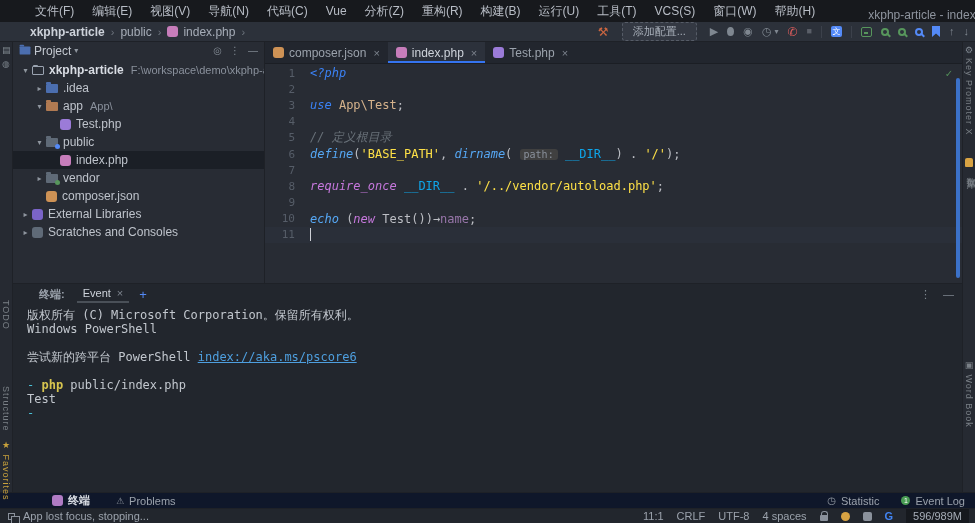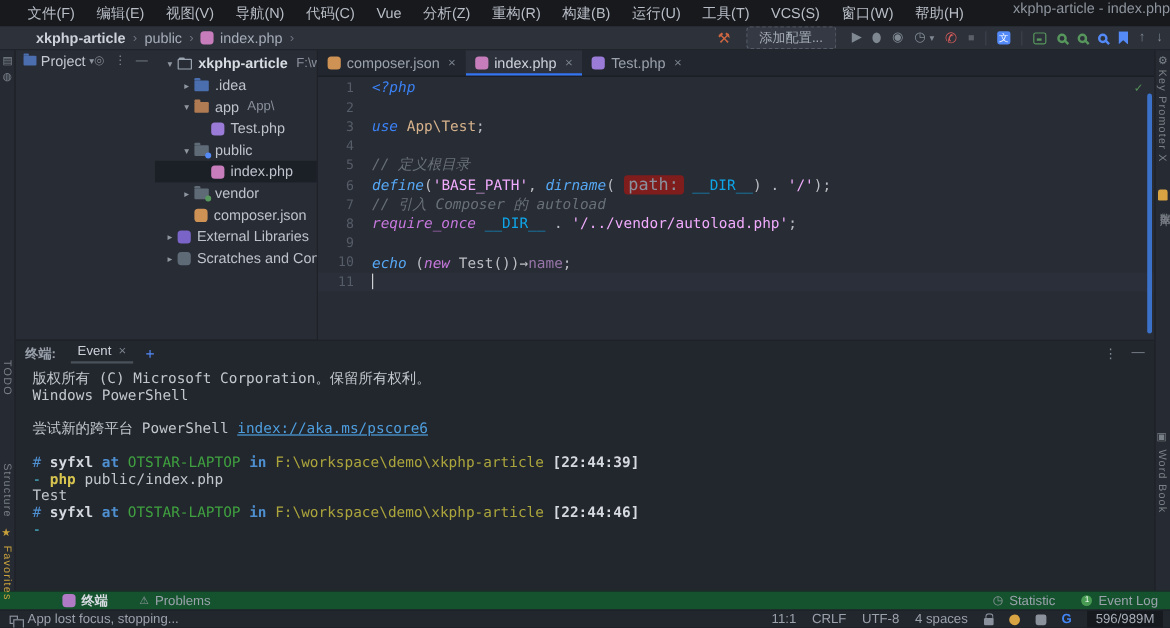--- a/index.html
+++ b/index.html
@@ -1,21 +1,21 @@
 <!DOCTYPE html>
 <html><head>
 <meta charset="utf-8">
 <style>
   * { margin:0; padding:0; box-sizing:border-box; }
   html,body { width:975px; height:523px; overflow:hidden; background:#17191D;
     font-family:"Liberation Sans","DejaVu Sans",sans-serif; }
   .app { width:975px; height:523px; display:flex; flex-direction:column; background:#262A32; }
 
   
-  .titlebar { height:22px; background:#17191D; display:flex; align-items:flex-start; flex:0 0 22px; }
+  .titlebar { height:22px; background:#17191D; display:flex; align-items:flex-end; flex:0 0 22px;gap:12px; }
   .idea-logo { width:13px; height:13px; border-radius:3px; margin:0 8px 0 6px;
     background:linear-gradient(135deg,#FC801D 0%,#FE2857 55%,#007EFF 100%); }
   .menu-item { font-size:12px; color:#B8BDC6; padding:0 9px; line-height:22px; white-space:nowrap; }
   .win-title { font-size:12px; color:#8E949E; margin-left:32px; white-space:nowrap; }
 
   
   .toolbar { height:20px; background:#2C313A; display:flex; align-items:center; flex:0 0 20px;
     border-bottom:1px solid #1E2127; padding:0 6px; }
   .crumbs { display:flex; align-items:center; margin-left:24px; }
   .crumb { font-size:12px; color:#A6ADB8; }
@@ -53,21 +53,21 @@
   .stripe.left { border-right:1px solid #1E2127; }
   .stripe.right { border-left:1px solid #1E2127; }
   .vtext { writing-mode:vertical-rl; font-size:9px; color:#7A8087; letter-spacing:1px;
     position:absolute; left:1px; white-space:nowrap; }
   .stripe-ic { position:absolute; left:2px; font-size:9px; color:#7F8790; }
   .center { flex:1; display:flex; flex-direction:column; min-width:0; }
   .workrow { height:241px; display:flex; flex:0 0 241px; min-width:0; }
 
   
   .project { width:252px; flex:0 0 252px; background:#282C34; border-right:1px solid #1E2127;
-    display:flex; flex-direction:row;justify-content:center; }
+    display:flex; flex-direction:column;justify-content:center; }
   .proj-header { height:17px; display:flex; align-items:center; padding:0 6px; flex:0 0 17px; }
   .proj-title { font-size:12px; color:#C3C8D0; margin:0 3px; }
   .proj-caret { font-size:8px; color:#8F969F; }
   .proj-hdr-right { margin-left:auto; display:flex; gap:8px; align-items:center; color:#7F8790; font-size:10px; }
   .tree { flex:1; overflow:hidden; padding-top:2px; }
   .tree-row { height:18px; display:flex; align-items:center; font-size:12px; white-space:nowrap; }
   .tree-row.selected { background:#1B1F26; }
   .tree-chev { width:13px; text-align:center; font-size:8px; color:#8F969F; flex:0 0 13px; }
   .tree-label { color:#BEC3CB; margin-left:5px; }
   .tree-label.bold { color:#D8DCE3; font-weight:bold; }
@@ -105,57 +105,57 @@
   .code-area { flex:1; position:relative; font-family:"DejaVu Sans Mono",monospace; font-size:12px;
     padding-top:1px; overflow:hidden; }
   .code-line { height:16.2px; display:flex; align-items:center; white-space:pre; }
   .code-line.caret-line { background:#2A2F39; }
   .gutter-num { width:30px; text-align:right; color:#565D68; flex:0 0 30px; font-size:11px; }
   .line-content { padding-left:15px; display:flex; align-items:center; white-space:pre; }
   .caret-bar { display:inline-block; width:1px; height:13px; background:#CED0D6; }
   .tok-kwo { color:#3b82f6; font-style:italic; }
   .tok-kwb { color:#56A8F5; font-style:italic; }
   .tok-kwm { color:#C678DD; font-style:italic; }
-  .tok-str { color:#f0abfc; }
+  .tok-str { color:#fde047; }
   .tok-const { color:#0ea5e9; }
   .tok-cls { color:#D6B38C; }
   .tok-prop { color:#9876AA; }
   .tok-cmt { color:#687078; font-style:italic; }
   .tok-txt { color:#BCBEC4; }
-  .tok-inlay { background:#7f1d1d; color:#8A919C; font-size:14px; border-radius:3px;
+  .tok-inlay { background:#404040; color:#8A919C; font-size:10px; border-radius:3px;
     padding:0 4px; font-style:normal; }
   .inspect-ok { position:absolute; top:3px; right:10px; color:#549159; font-size:11px; }
   .ed-scrollbar { position:absolute; top:14px; right:2px; width:4px; height:200px; background:#3B71C8;
     border-radius:2px; }
 
   
   .terminal { flex:1; background:#22262D; display:flex; flex-direction:column; min-height:0;
     border-top:1px solid #1E2127; }
-  .term-header { height:20px; display:flex; align-items:center; padding:0 8px; flex:0 0 20px; }
+  .term-header { height:20px; display:flex; align-items:center; padding:0 8px; flex:0 0 20px;margin-left:18px; }
   .term-title { font-size:11px; color:#9AA1AB; font-weight:bold; margin-right:12px; }
   .term-tab { font-size:11px; color:#CDD2DA; display:flex; align-items:center; gap:6px;
     padding:2px 6px; border-bottom:2px solid #4A5058; }
   .term-tab .close { color:#7D848E; }
   .term-add { color:#548AF7; font-size:13px; margin-left:10px; }
   .term-hdr-right { margin-left:auto; display:flex; gap:12px; color:#7F8790; font-size:11px; align-items:center; }
   .term-body { flex:1; font-family:"DejaVu Sans Mono",monospace; font-size:12px; line-height:14px;
     padding:4px 0 0 14px; overflow:hidden; }
   .term-line { height:14px; white-space:pre; }
   .tt-d { color:#C2C7CE; }
   .tt-bold { color:#D6DAE0; font-weight:bold; }
   .tt-blue { color:#4E8FD0; }
   .tt-blueb { color:#4E8FD0; font-weight:bold; }
   .tt-green { color:#3FA13F; }
   .tt-olive { color:#ABA53C; }
   .tt-yellow { color:#D6C44F; font-weight:bold; }
   .tt-cyan { color:#4AC0D6; }
   .tt-link { color:#4E9FDF; text-decoration:underline; }
 
   
-  .bottombar { height:16px; background:#14532d; border-top:1px solid #1E2127; display:flex;
+  .bottombar { height:16px; background:#0f172a; border-top:1px solid #1E2127; display:flex;
     flex:0 0 16px; padding:0 10px 0 52px; font-size:11px; }
   .bb-item { display:flex; align-items:center; gap:5px; color:#9BA2AC; margin-right:26px; }
   .bb-item.active { color:#D8DCE3; font-weight:bold; }
   .bb-right { margin-left:auto; display:flex; gap:22px; }
   .bb-right .bb-item { margin-right:0; }
   .ic-warn { color:#8F969F; font-size:9px; }
   .ic-clock { color:#8F969F; font-size:10px; }
   .badge-green { width:9px; height:9px; border-radius:50%; background:#499C54; color:#fff;
     font-size:7px; display:inline-flex; align-items:center; justify-content:center; }
 
@@ -335,21 +335,21 @@
             </div>
           <div class="code-area" id="code-area">
             <span class="inspect-ok">✓</span>
             <span class="ed-scrollbar"></span>
           <div class="code-line"><span class="gutter-num">1</span><span class="line-content"><span class="tok-kwo">&lt;?php</span></span></div>
               <div class="code-line"><span class="gutter-num">2</span><span class="line-content"></span></div>
               <div class="code-line"><span class="gutter-num">3</span><span class="line-content"><span class="tok-kwo">use</span><span class="tok-txt"> </span><span class="tok-cls">App\Test</span><span class="tok-txt">;</span></span></div>
               <div class="code-line"><span class="gutter-num">4</span><span class="line-content"></span></div>
               <div class="code-line"><span class="gutter-num">5</span><span class="line-content"><span class="tok-cmt">// 定义根目录</span></span></div>
               <div class="code-line"><span class="gutter-num">6</span><span class="line-content"><span class="tok-kwb">define</span><span class="tok-txt">(</span><span class="tok-str">'BASE_PATH'</span><span class="tok-txt">, </span><span class="tok-kwb">dirname</span><span class="tok-txt">( </span><span class="tok-inlay">path:</span><span class="tok-txt"> </span><span class="tok-const">__DIR__</span><span class="tok-txt">) </span><span class="tok-txt">. </span><span class="tok-str">'/'</span><span class="tok-txt">);</span></span></div>
-              <div class="code-line"><span class="gutter-num">7</span><span class="line-content"><span class="tok-cmt">// 引入 Composer 的 autoload</span></span></div>
+              <div class="code-line"><span class="gutter-num">7</span></div>
               <div class="code-line"><span class="gutter-num">8</span><span class="line-content"><span class="tok-kwm">require_once</span><span class="tok-txt"> </span><span class="tok-const">__DIR__</span><span class="tok-txt"> . </span><span class="tok-str">'/../vendor/autoload.php'</span><span class="tok-txt">;</span></span></div>
               <div class="code-line"><span class="gutter-num">9</span><span class="line-content"></span></div>
               <div class="code-line"><span class="gutter-num">10</span><span class="line-content"><span class="tok-kwb">echo</span><span class="tok-txt"> (</span><span class="tok-kwm">new</span><span class="tok-txt"> </span><span class="tok-txt">Test</span><span class="tok-txt">())</span><span class="tok-txt">→</span><span class="tok-prop">name</span><span class="tok-txt">;</span></span></div>
               <div class="code-line caret-line"><span class="gutter-num">11</span><span class="line-content"><span class="caret-bar"></span></span></div>
             </div>
         </div>
       </div>
 
       <div class="terminal">
         <div class="term-header">
@@ -363,24 +363,22 @@
             <span>⋮</span>
             <span>—</span>
           </span>
         </div>
         <div class="term-body" id="terminal-body">
             <div class="term-line"><span class="tt-d">版权所有 (C) Microsoft Corporation。保留所有权利。</span></div>
             <div class="term-line"><span class="tt-d">Windows PowerShell</span></div>
             <div class="term-line"></div>
             <div class="term-line"><span class="tt-d">尝试新的跨平台 PowerShell </span><span class="tt-link">index://aka.ms/pscore6</span></div>
             <div class="term-line"></div>
-            <div class="term-line"><span class="tt-blue"># </span><span class="tt-bold">syfxl</span><span class="tt-blueb"> at </span><span class="tt-green">OTSTAR-LAPTOP</span><span class="tt-blueb"> in </span><span class="tt-olive">F:\workspace\demo\xkphp-article</span><span class="tt-bold"> [22:44:39]</span></div>
             <div class="term-line"><span class="tt-cyan">- </span><span class="tt-yellow">php</span><span class="tt-d"> public/index.php</span></div>
             <div class="term-line"><span class="tt-d">Test</span></div>
-            <div class="term-line"><span class="tt-blue"># </span><span class="tt-bold">syfxl</span><span class="tt-blueb"> at </span><span class="tt-green">OTSTAR-LAPTOP</span><span class="tt-blueb"> in </span><span class="tt-olive">F:\workspace\demo\xkphp-article</span><span class="tt-bold"> [22:44:46]</span></div>
             <div class="term-line"><span class="tt-cyan">-</span></div>
           </div>
       </div>
     </div>
 
     <div class="stripe right">
       <span class="stripe-ic" style="top:3px;">⚙</span>
       <span class="vtext" style="top:16px;">Key Promoter X</span>
       <span class="db-ic" style="position:absolute; left:2px; top:116px;"></span>
       <span class="vtext" style="top:128px;">数据库</span>

